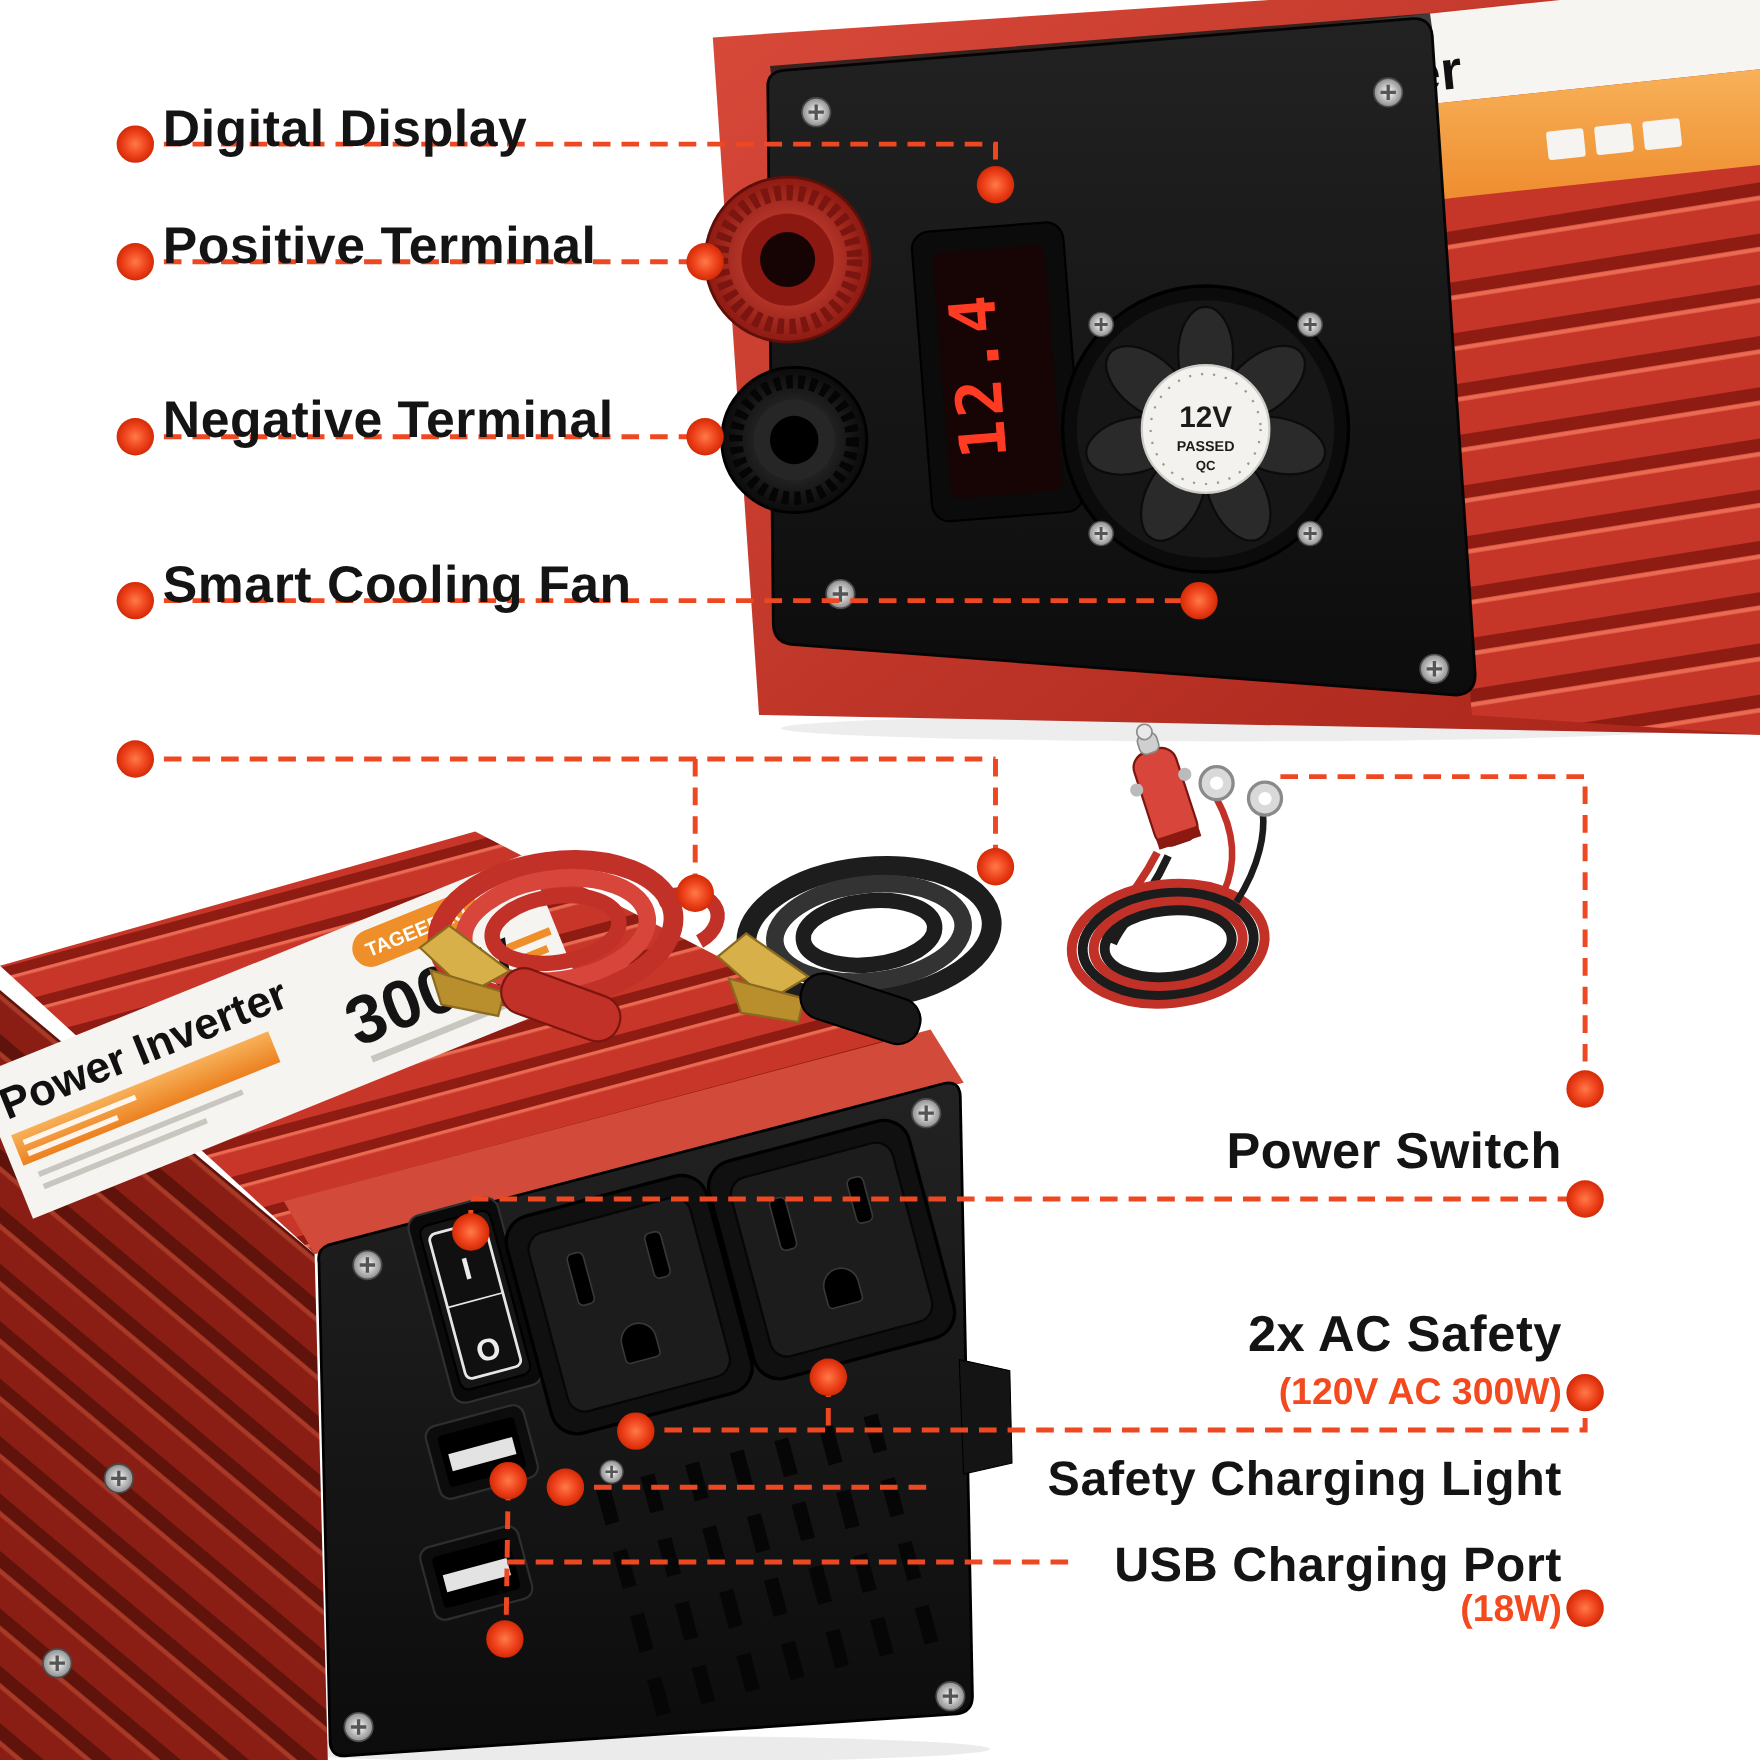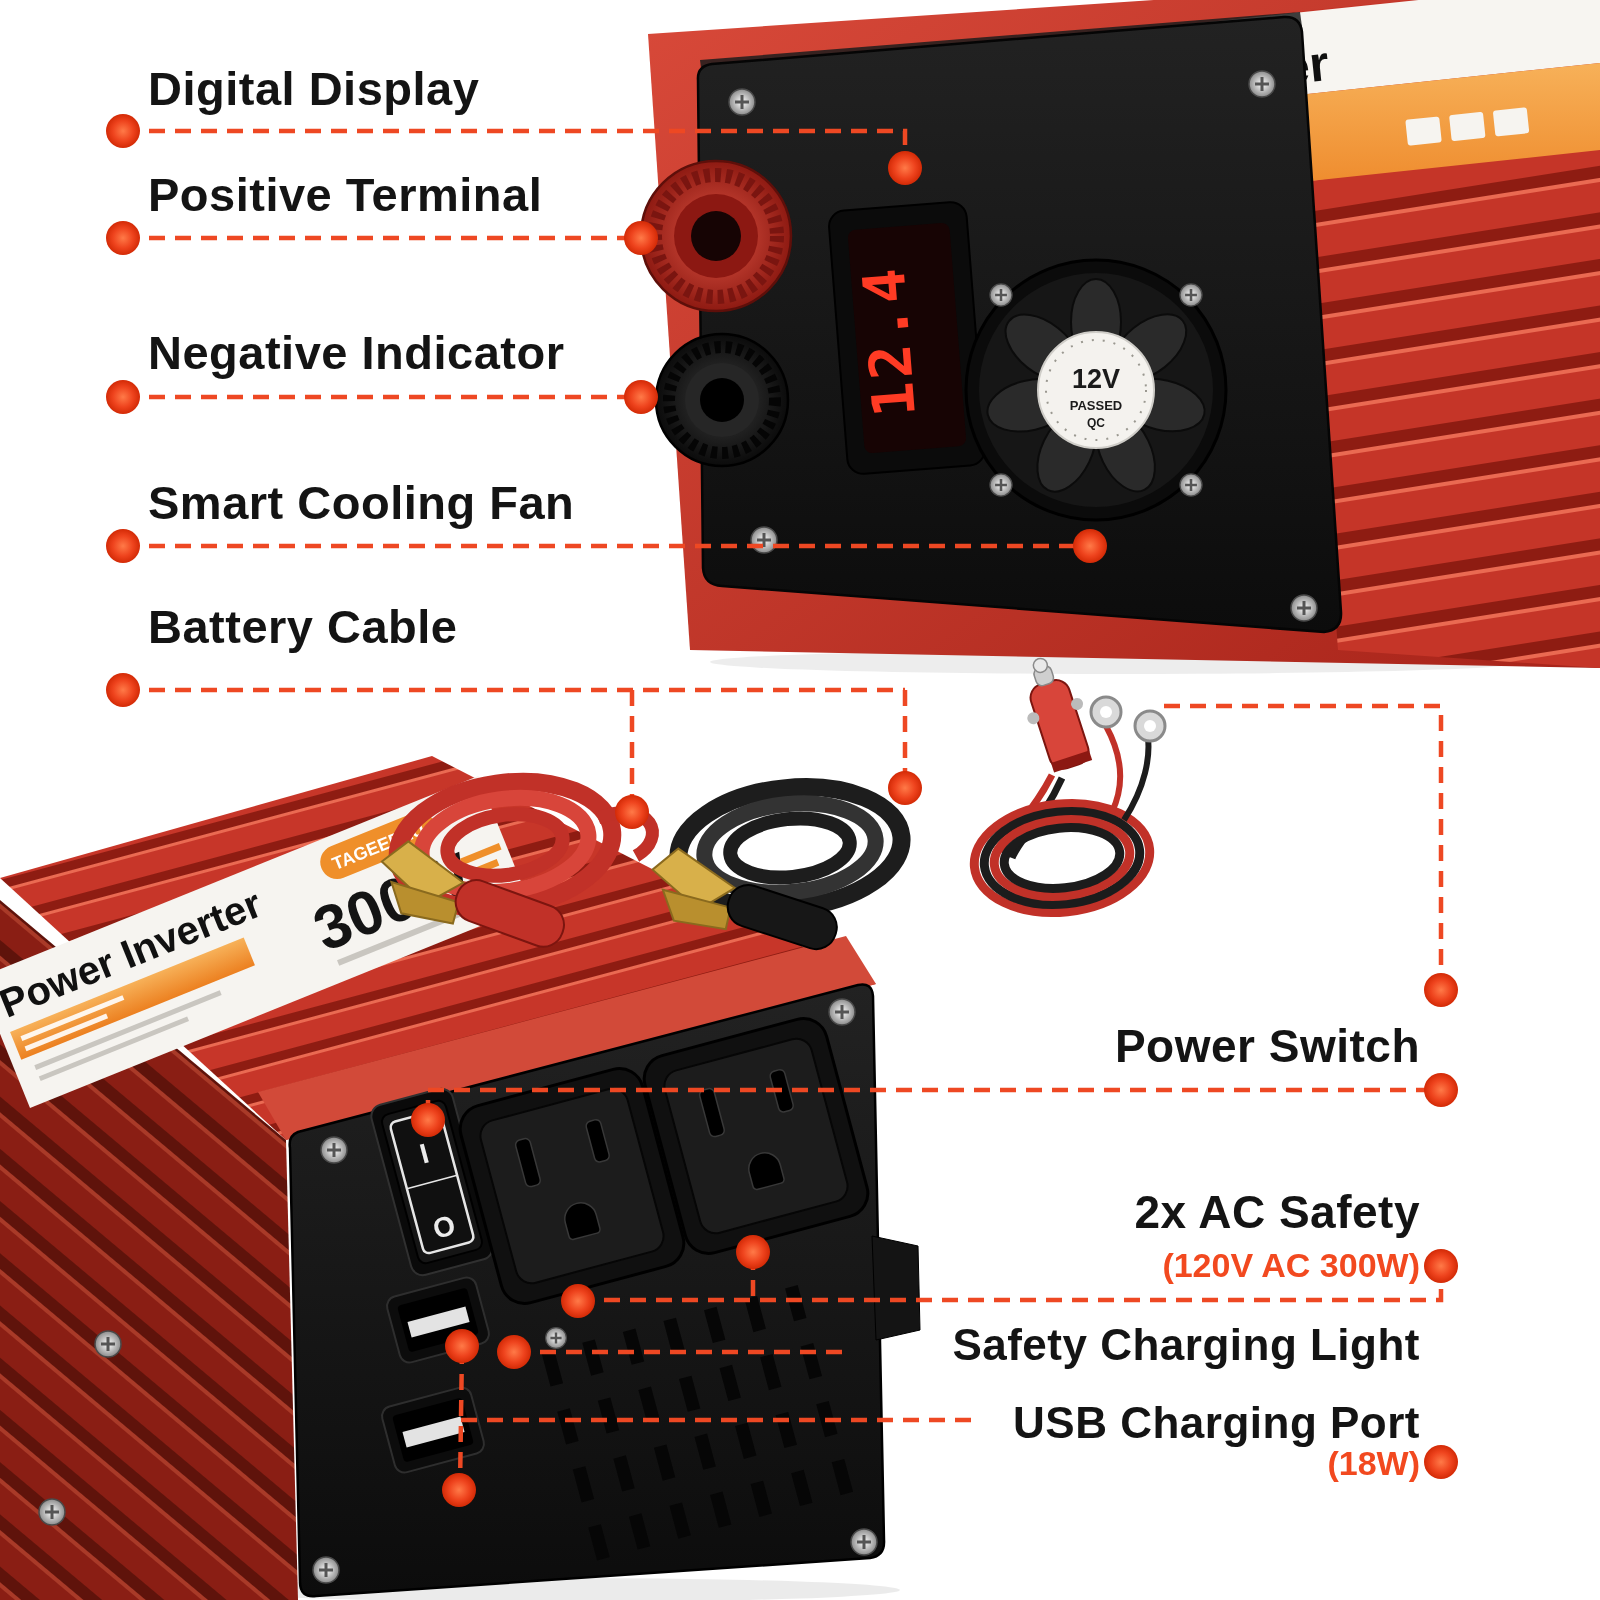--- a/index.html
+++ b/index.html
@@ -1,21 +1,21 @@
 <!DOCTYPE html>
 <html><head>
 <meta charset="utf-8">
 <style>
   html,body{margin:0;padding:0;background:#fff;}
   .canvas{position:relative;width:1600px;height:1600px;background:#ffffff;overflow:hidden;
           font-family:"Liberation Sans",sans-serif;}
   .scene{position:absolute;left:0;top:0;}
   .callout-label{position:absolute;font-weight:800;color:#141414;white-space:nowrap;
                  letter-spacing:.5px;line-height:1.05;}
-  .callout-label.left{left:148px;font-size:47px;}
+  .callout-label.left{left:148px;font-size:47px;margin-top:28px;}
   .callout-label.right{right:180px;text-align:right;font-size:46px;}
   .sub-label{position:absolute;right:180px;text-align:right;font-weight:700;
              color:#f2491f;font-size:34px;white-space:nowrap;}
 </style>
 </head>
 <body>
 
 <div class="canvas">
 
 <svg class="scene" width="1600" height="1600" viewBox="0 0 1600 1600">
@@ -309,23 +309,22 @@
     <circle cx="1441" cy="1266" r="17"></circle>
     <circle cx="514" cy="1352" r="17"></circle>
     <circle cx="462" cy="1346" r="17"></circle>
     <circle cx="459" cy="1490" r="17"></circle>
     <circle cx="1441" cy="1462" r="17"></circle>
   </g>
 </svg>
 
 <div class="callout-label left" style="top:64px">Digital Display</div>
 <div class="callout-label left" style="top:170px">Positive Terminal</div>
-<div class="callout-label left" style="top:328px">Negative Indicator</div>
+<div class="callout-label left" style="top:328px">Negative Terminal</div>
 <div class="callout-label left" style="top:478px">Smart Cooling Fan</div>
-<div class="callout-label left" style="top:602px">Battery Cable</div>
 
 <div class="callout-label right" style="top:1022px">Power Switch</div>
 <div class="callout-label right" style="top:1188px">2x AC Safety</div>
 <div class="sub-label" style="top:1246px">(120V AC 300W)</div>
 <div class="callout-label right" style="top:1322px;font-size:44px">Safety Charging Light</div>
 <div class="callout-label right" style="top:1400px;font-size:44px">USB Charging Port</div>
 <div class="sub-label" style="top:1444px">(18W)</div>
 
 </div>
 

